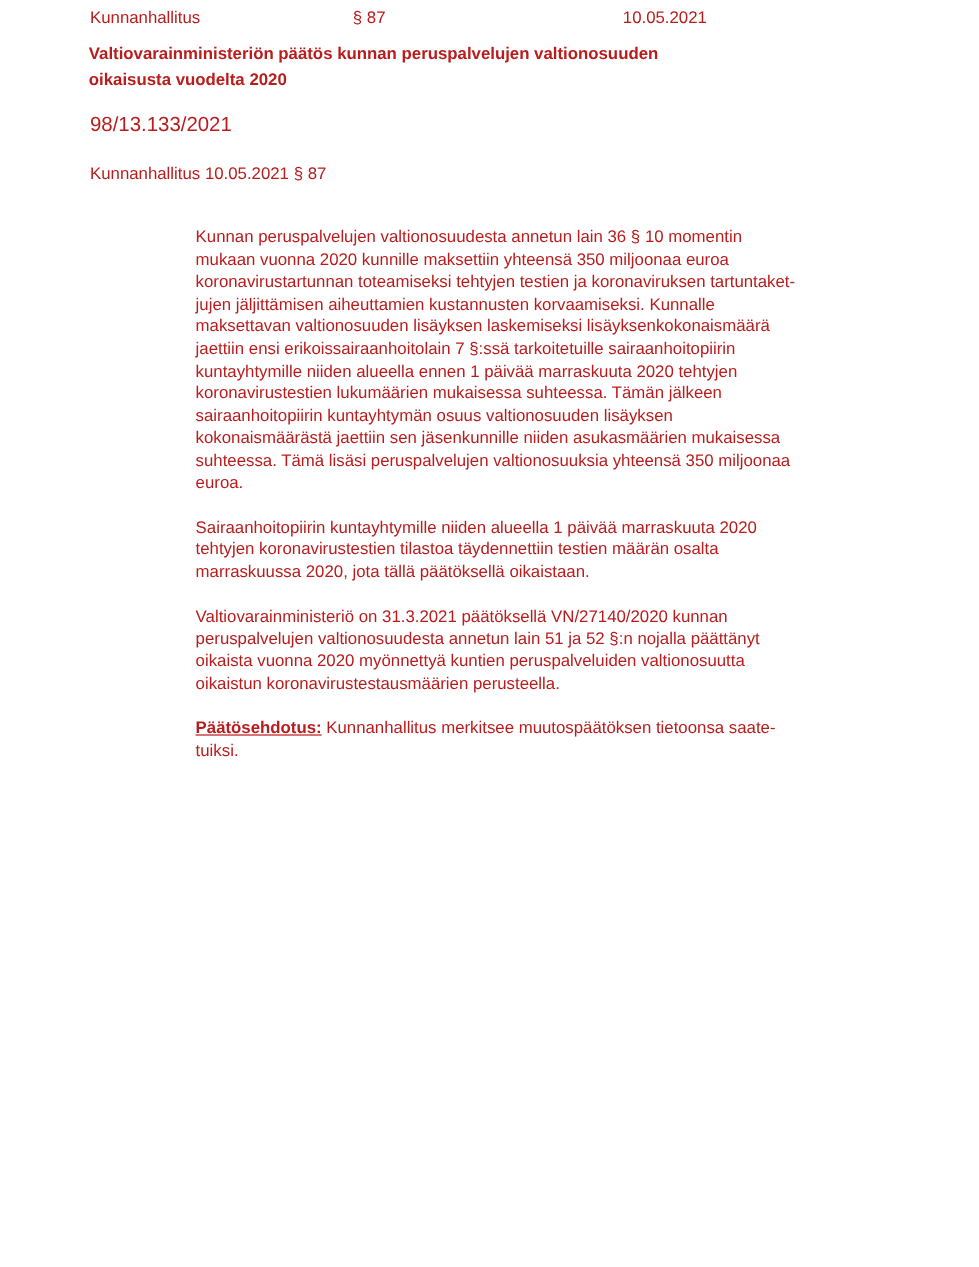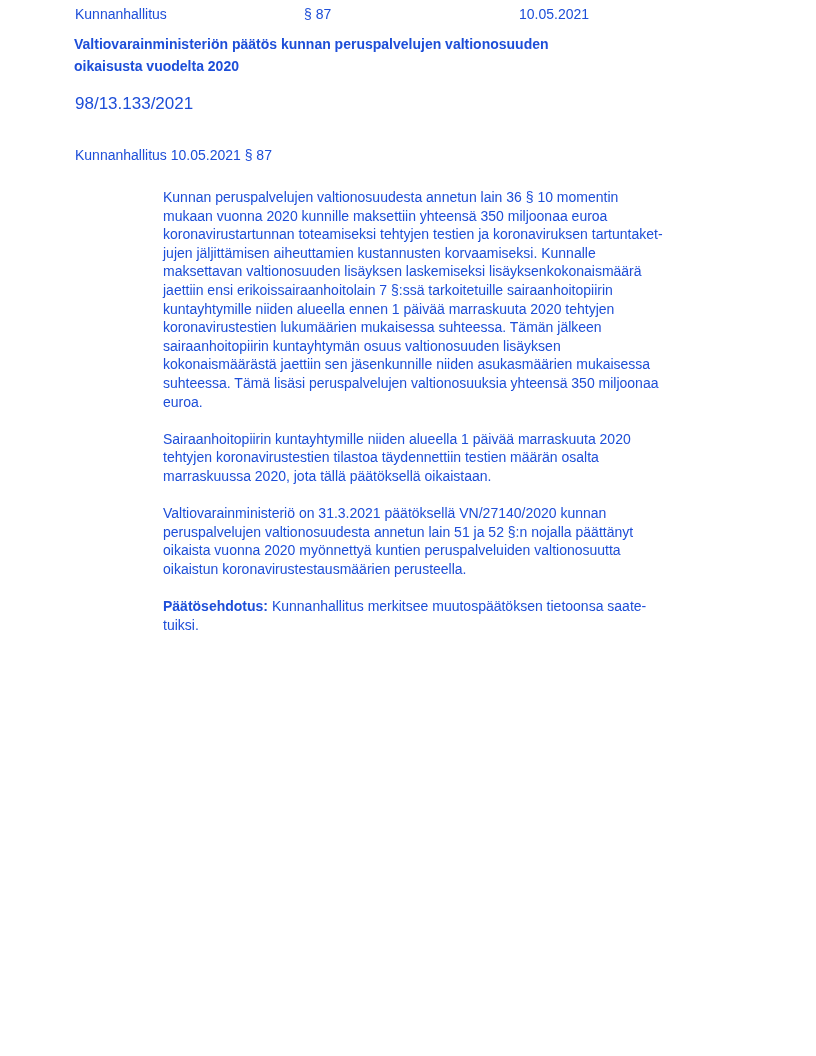--- a/index.html
+++ b/index.html
@@ -6,33 +6,33 @@
     margin: 0;
     padding: 0;
     background: #ffffff;
   }
   .page {
     position: relative;
     width: 816px;
     height: 1056px;
     background: #ffffff;
     font-family: "Liberation Sans", sans-serif;
-    color: #1d4ed8;
+    color: #b91c1c;
     font-size: 14px;
     overflow: hidden;
   }
   .hdr-item {
     position: absolute;
     top: 5px;
     font-size: 14px;
     line-height: 18px;
     white-space: nowrap;
   }
   .hdr-committee { left: 75px; }
-  .hdr-section   { left: 304px; }
+  .hdr-section   { left: 294px; }
   .hdr-date      { left: 519px; }
   .title {
     position: absolute;
     left: 74px;
     top: 33px;
     margin: 0;
     width: 680px;
     font-size: 14px;
     font-weight: bold;
     line-height: 22.4px;
@@ -42,39 +42,40 @@
     position: absolute;
     left: 75px;
     top: 95px;
     font-size: 17px;
     line-height: 18px;
     white-space: nowrap;
   }
   .meetref {
     position: absolute;
     left: 75px;
-    top: 146px;
+    top: 135px;
     font-size: 14px;
     line-height: 18px;
     white-space: nowrap;
   }
   .body-col {
     position: absolute;
     left: 163px;
     top: 188px;
     width: 615px;
     font-size: 14px;
     line-height: 18.6px;
   }
   .body-col p {
     margin: 0 0 18.6px 0;
     white-space: pre-line;
   }
   .lbl {
     font-weight: bold;
+    text-decoration: underline;
   }
 </style>
 </head>
 <body>
 
 <div class="page">
 
   <span class="hdr-item hdr-committee">Kunnanhallitus</span>
   <span class="hdr-item hdr-section">§ 87</span>
   <span class="hdr-item hdr-date">10.05.2021</span>

